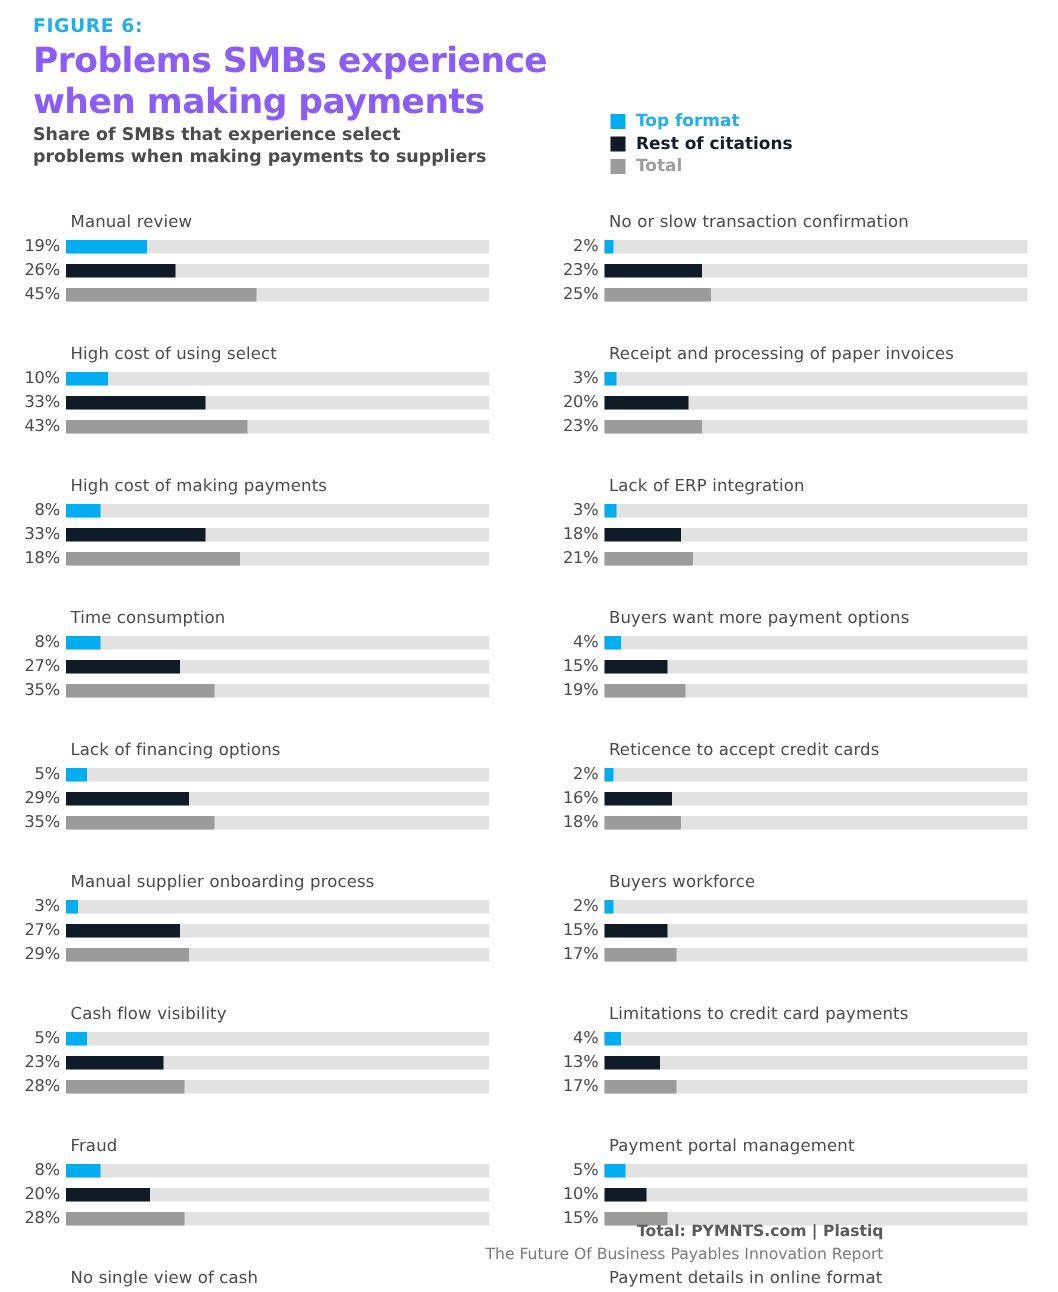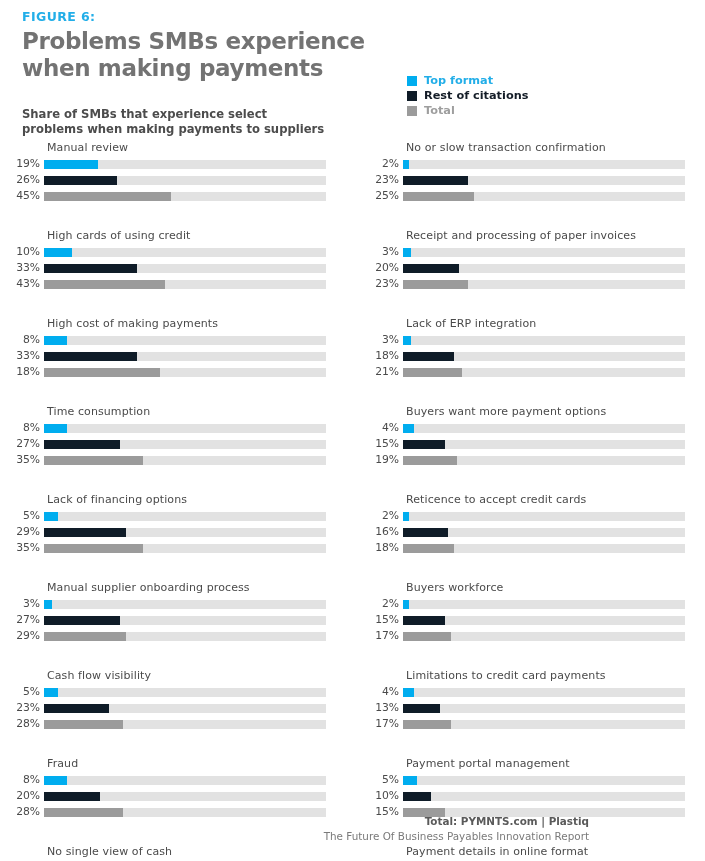--- a/index.html
+++ b/index.html
@@ -36,28 +36,28 @@
     font-size: 12.5px;
     font-weight: bold;
     letter-spacing: 0.4px;
     color: #22AEE8;
     line-height: 14px;
     margin: 0 0 4px 0;
   }
   .title {
     font-size: 23px;
     font-weight: bold;
-    color: #737373;
+    color: #8b5cf6;
     line-height: 27px;
     letter-spacing: -0.35px;
     margin: 0;
     white-space: pre-line;
   }
   .subtitle {
-    margin-top: 25px;
+    margin-top: 0;
     font-size: 11.6px;
     font-weight: bold;
     color: #4c4c4c;
     line-height: 15px;
     white-space: pre-line;
   }
 
   
   .legend {
     position: absolute;
@@ -213,21 +213,21 @@
             </span>
           </div>
           <div class="bar-row">
             <span class="bar-value">45%</span>
             <span class="bar-track">
               <span class="bar-fill fill-total" style="width: 45%;"></span>
             </span>
           </div>
         </div>
         <div class="group">
-          <div class="group-title">High cards of using credit</div>
+          <div class="group-title">High cost of using select</div>
           <div class="bar-row">
             <span class="bar-value">10%</span>
             <span class="bar-track">
               <span class="bar-fill fill-top" style="width: 10%;"></span>
             </span>
           </div>
           <div class="bar-row">
             <span class="bar-value">33%</span>
             <span class="bar-track">
               <span class="bar-fill fill-rest" style="width: 33%;"></span>

